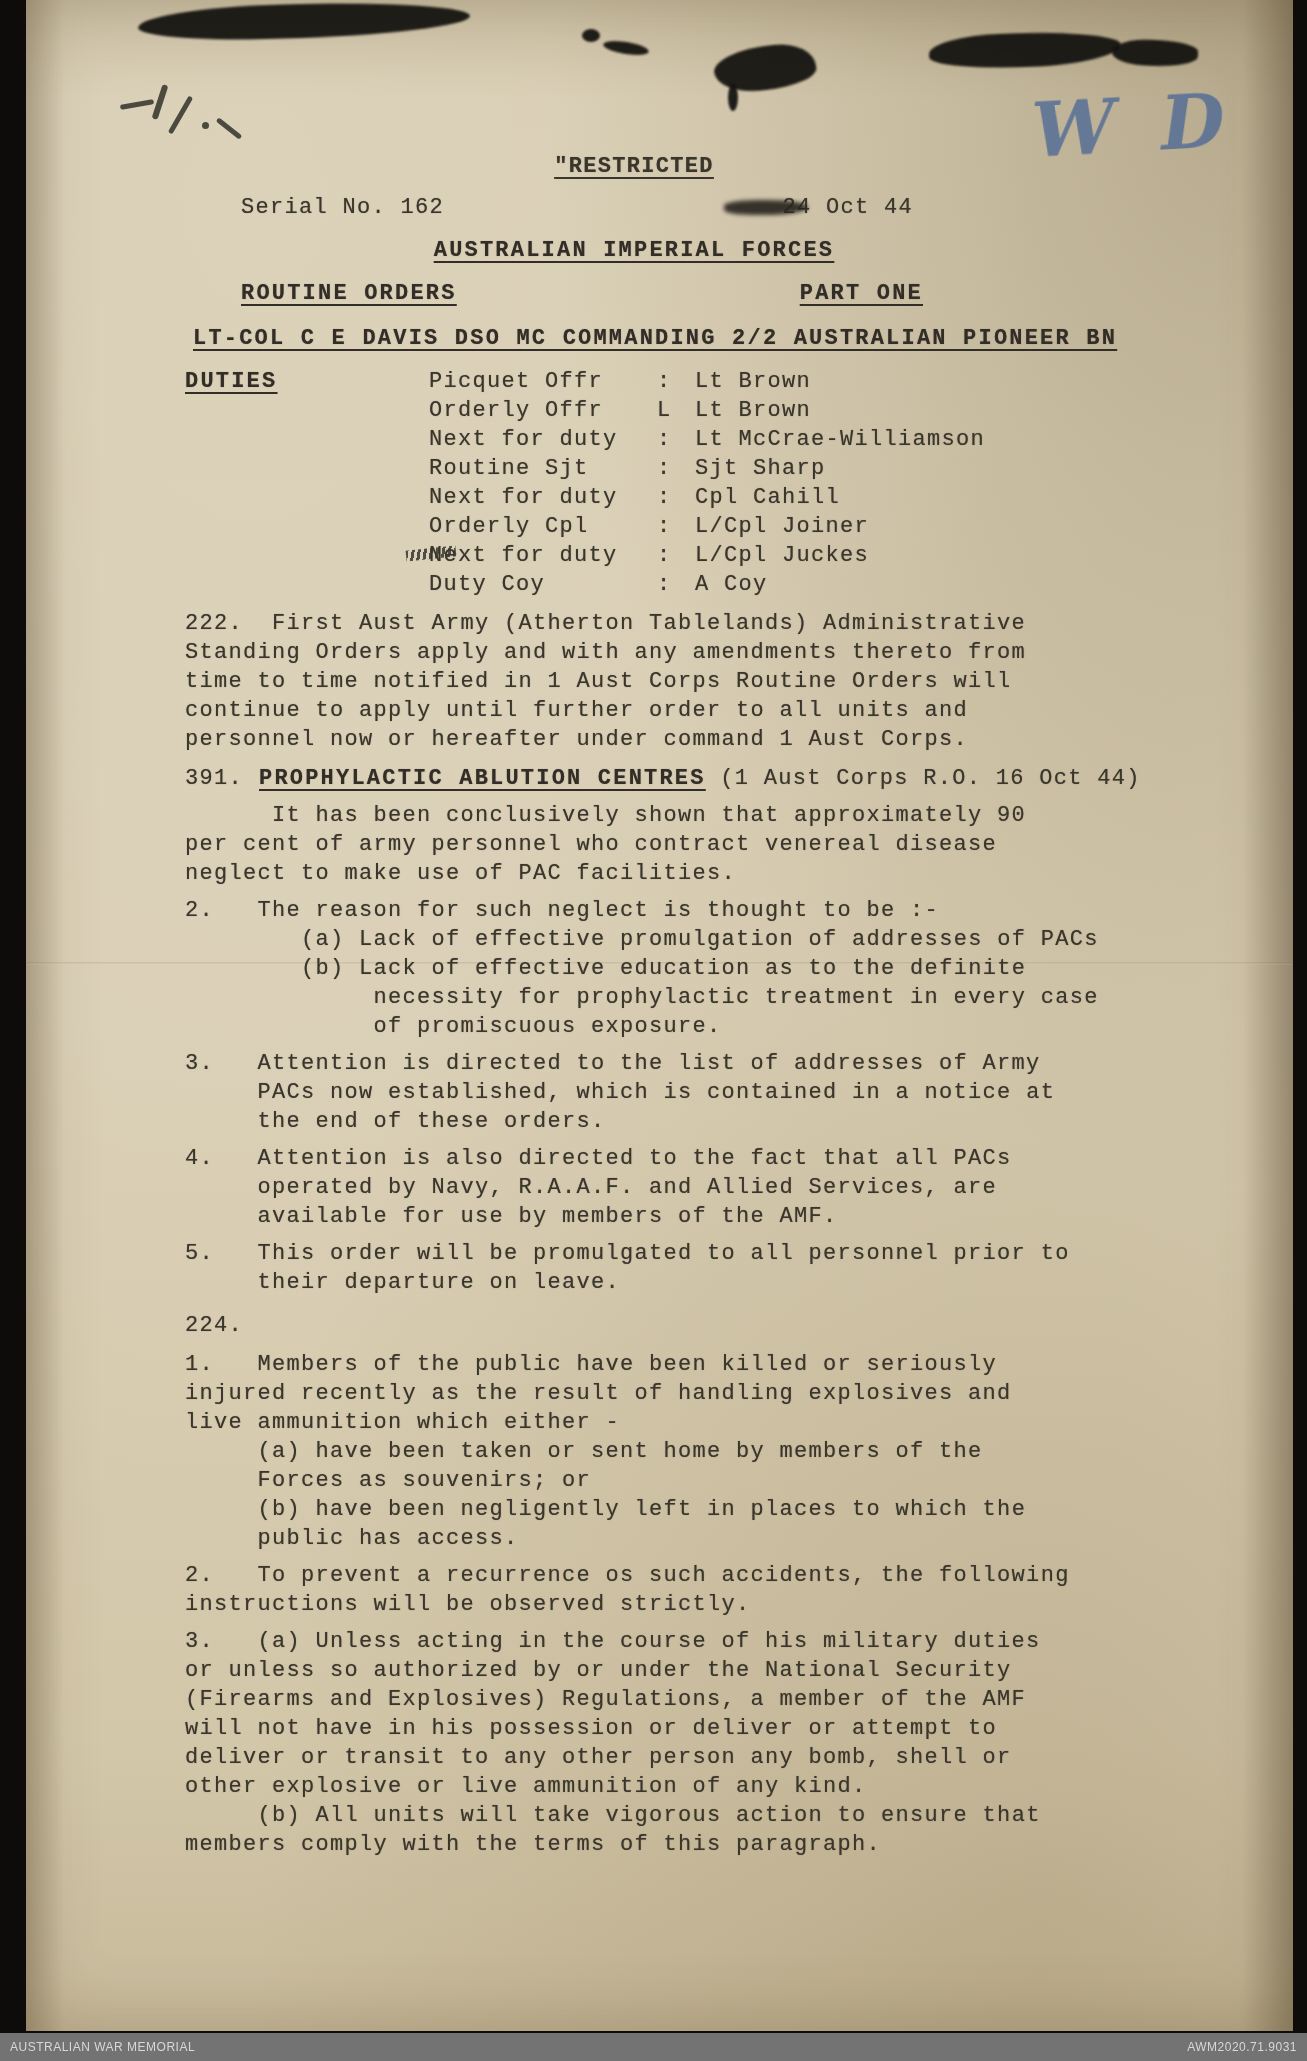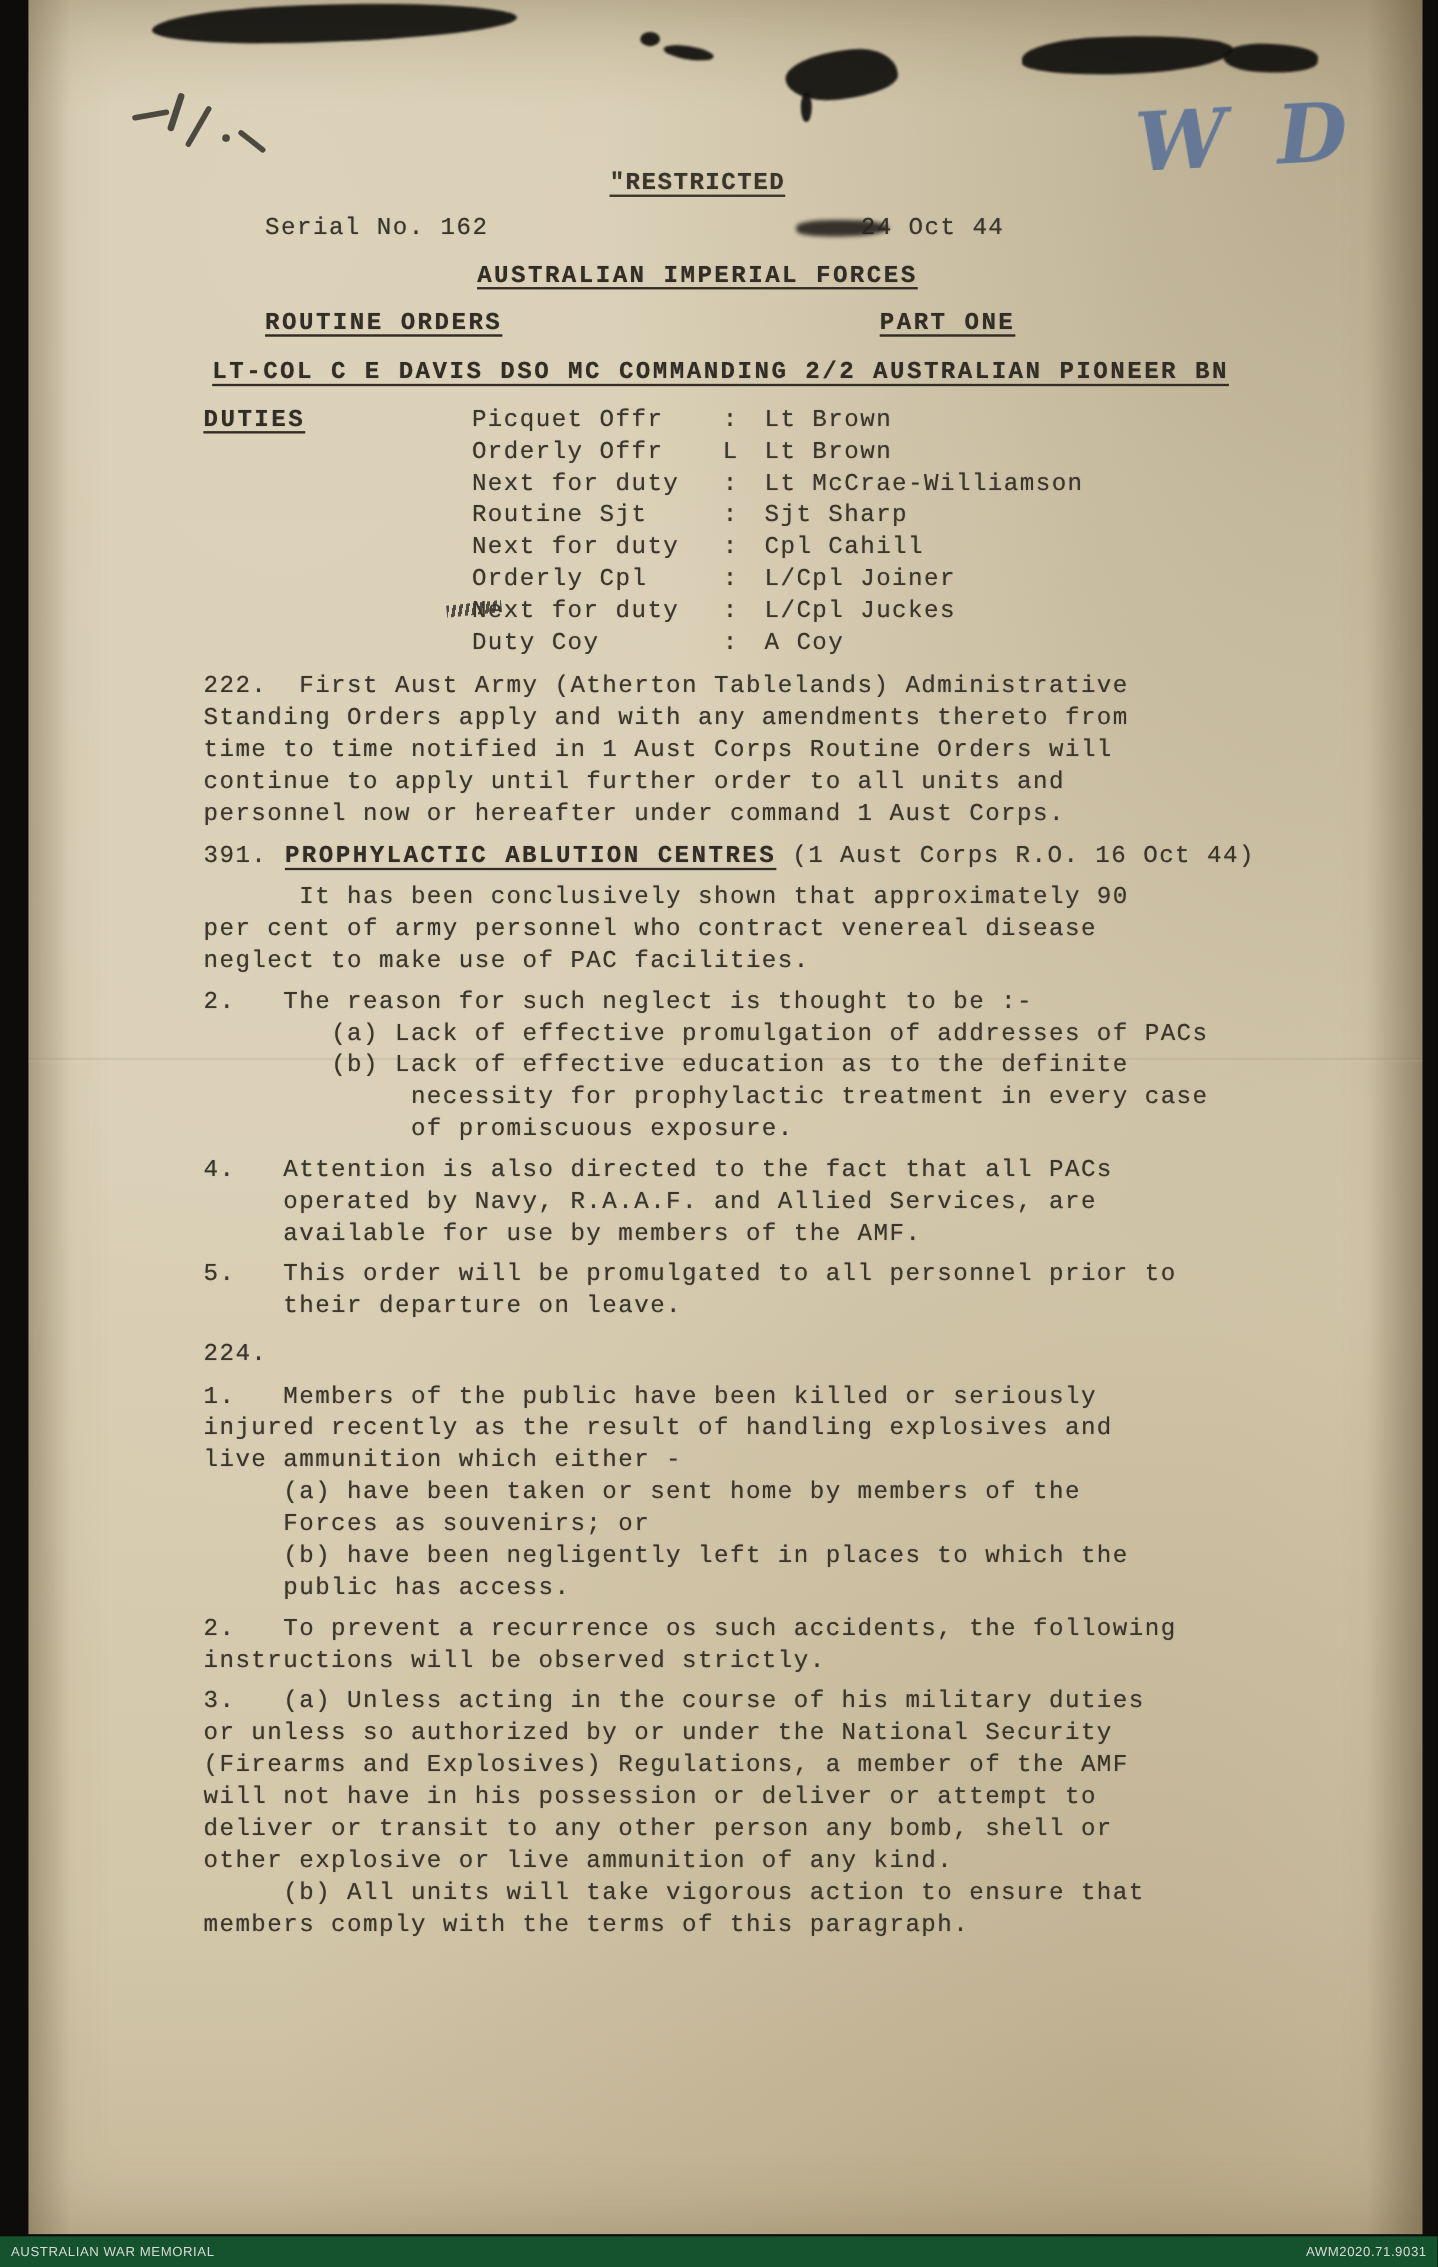--- a/index.html
+++ b/index.html
@@ -83,21 +83,21 @@
   
   .handwriting{
     position:absolute;left:1006px;top:82px;
     font-family:"DejaVu Serif", serif;font-style:italic;font-weight:bold;
     font-size:74px;color:rgba(62,96,150,.70);letter-spacing:10px;
     transform:rotate(-3deg);filter:blur(.4px);
   }
 
   
   .footer-bar{
-    position:absolute;left:0;right:0;bottom:0;height:28px;background:#14532d;
+    position:absolute;left:0;right:0;bottom:0;height:28px;background:#737373;
     display:flex;justify-content:space-between;align-items:center;
     padding:0 10px;color:#d8d8d8;font-size:12px;letter-spacing:.5px;
   }
 </style>
 </head>
 <body>
 
 <div class="scan">
   <div class="paper">
 
@@ -197,20 +197,23 @@
       </div>
 
       <div class="para pre">      It has been conclusively shown that approximately 90
 per cent of army personnel who contract venereal disease
 neglect to make use of PAC facilities.</div>
       <div class="para pre">2.   The reason for such neglect is thought to be :-
         (a) Lack of effective promulgation of addresses of PACs
         (b) Lack of effective education as to the definite
              necessity for prophylactic treatment in every case
              of promiscuous exposure.</div>
+      <div class="para pre">3.   Attention is directed to the list of addresses of Army
+     PACs now established, which is contained in a notice at
+     the end of these orders.</div>
       <div class="para pre">4.   Attention is also directed to the fact that all PACs
      operated by Navy, R.A.A.F. and Allied Services, are
      available for use by members of the AMF.</div>
       <div class="para pre p5">5.   This order will be promulgated to all personnel prior to
      their departure on leave.</div>
 
       <div class="h224">
         <span class="num">224.</span>
       </div>
 

